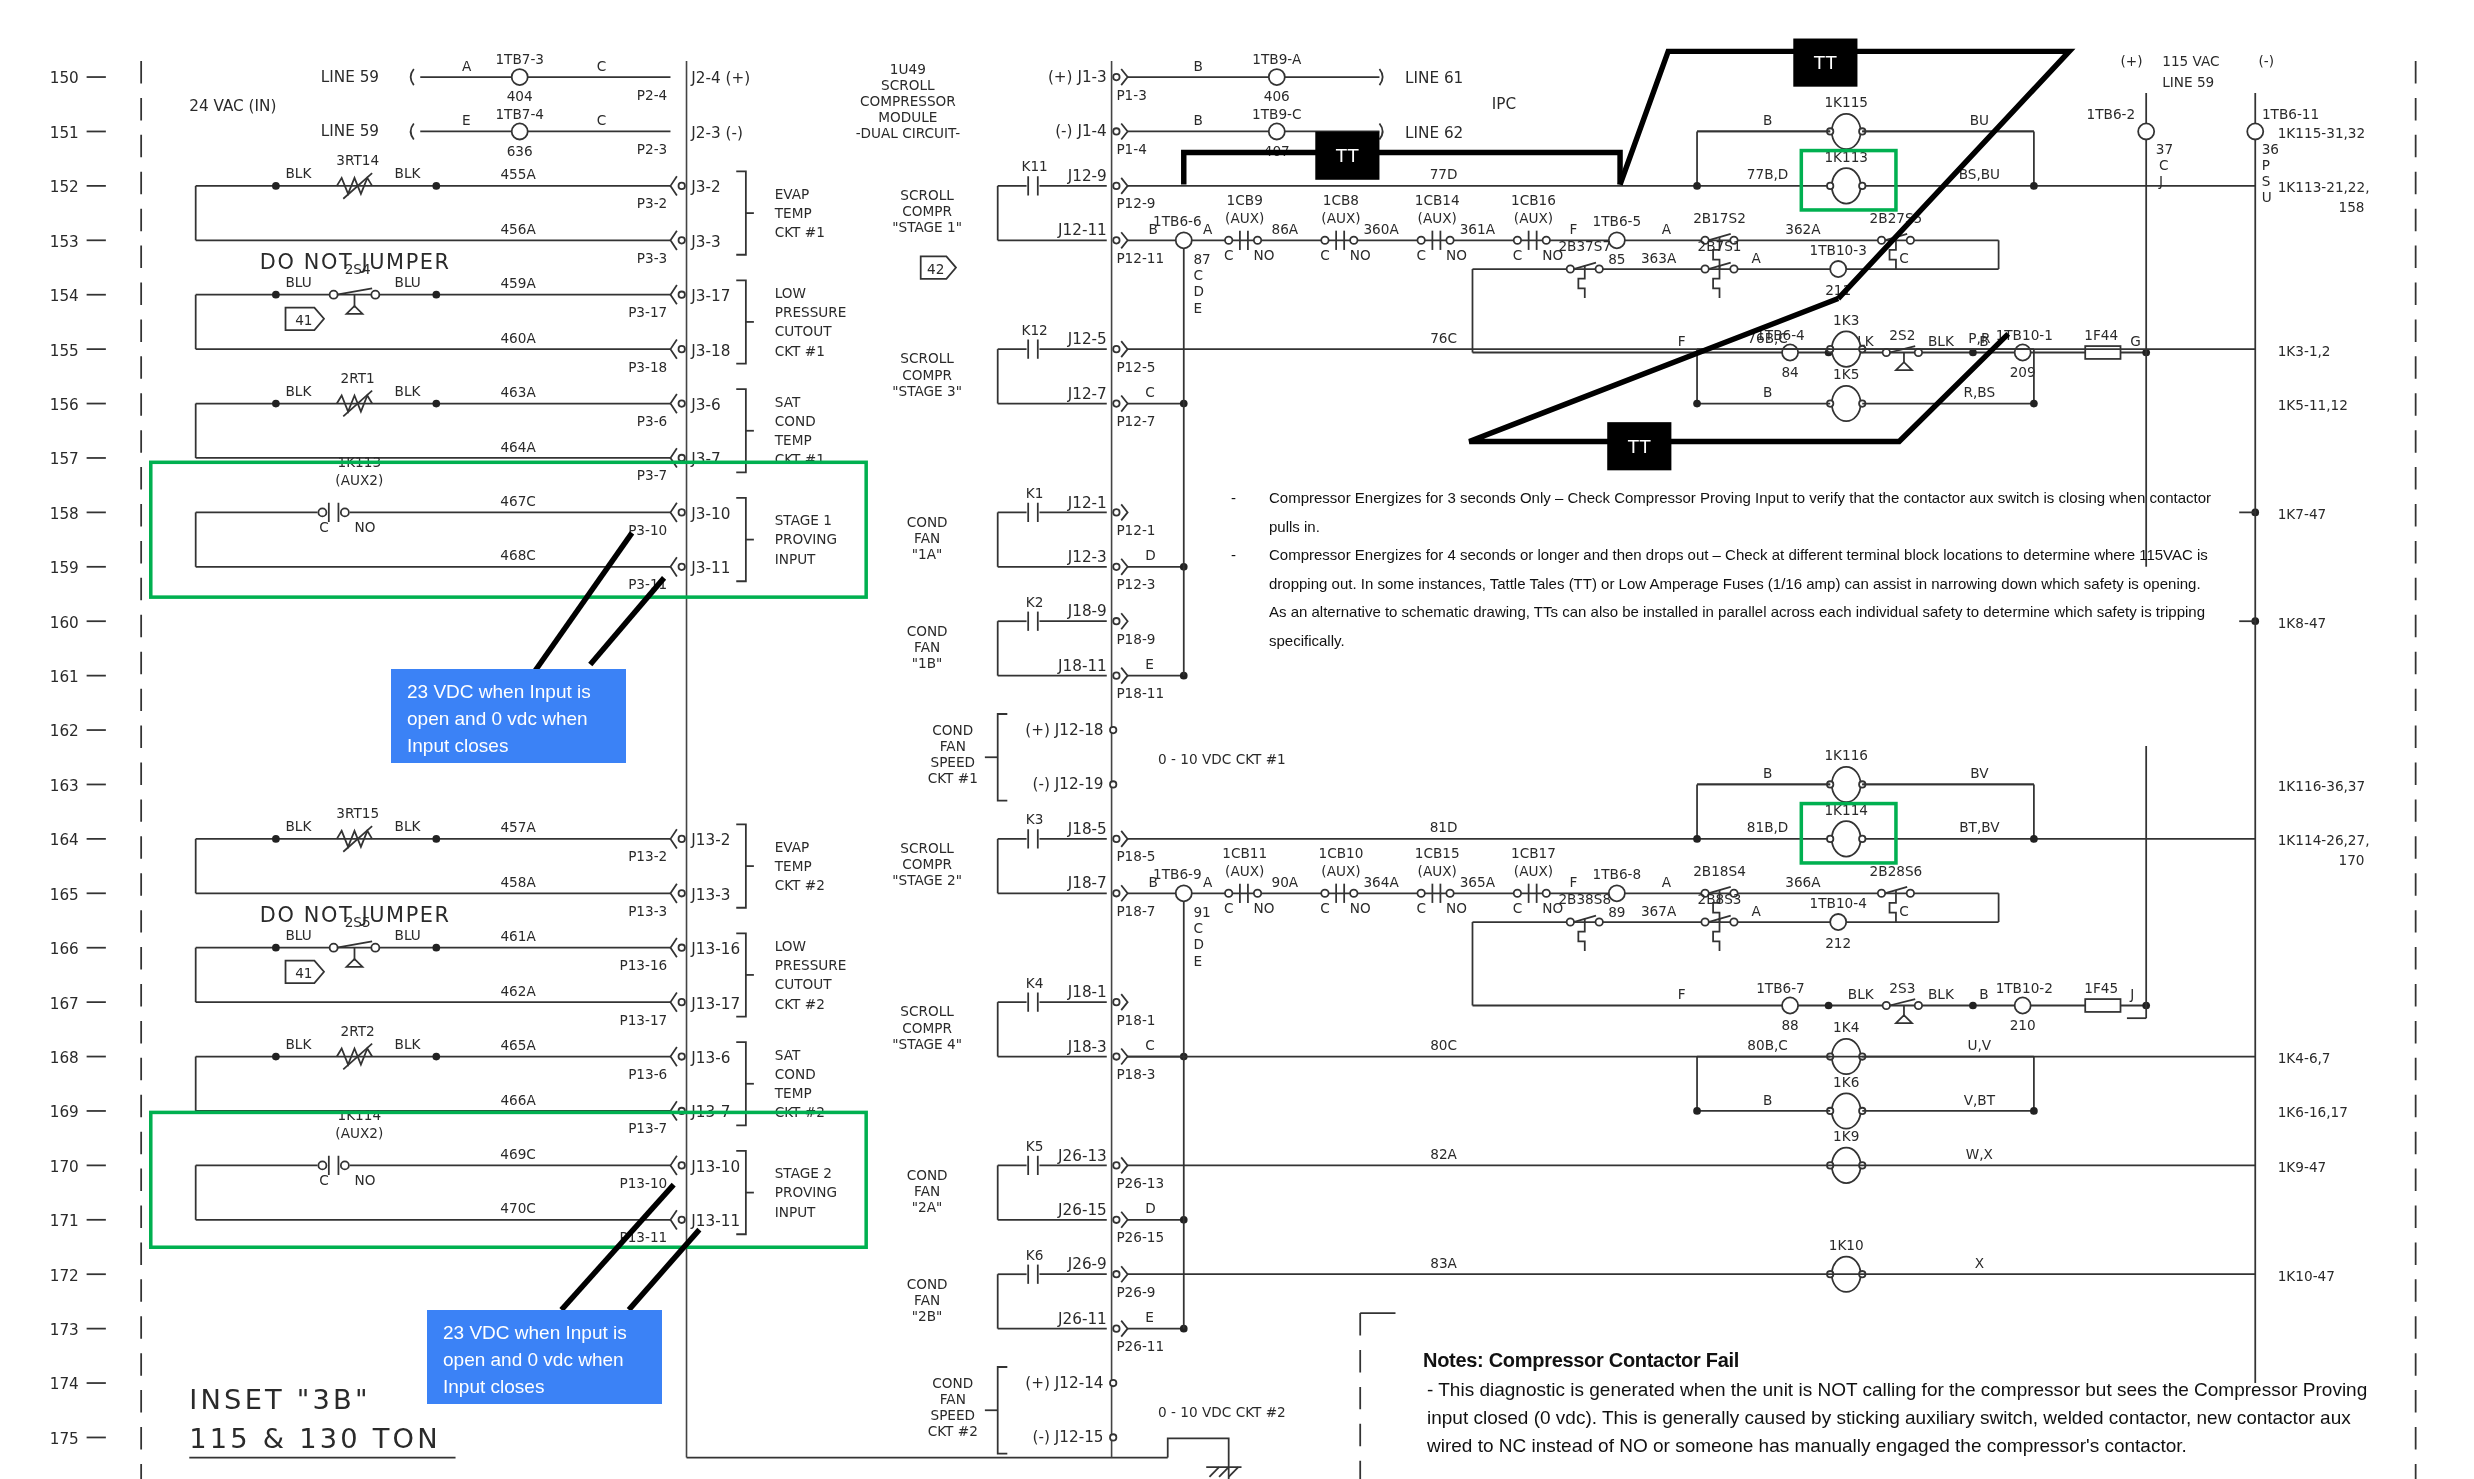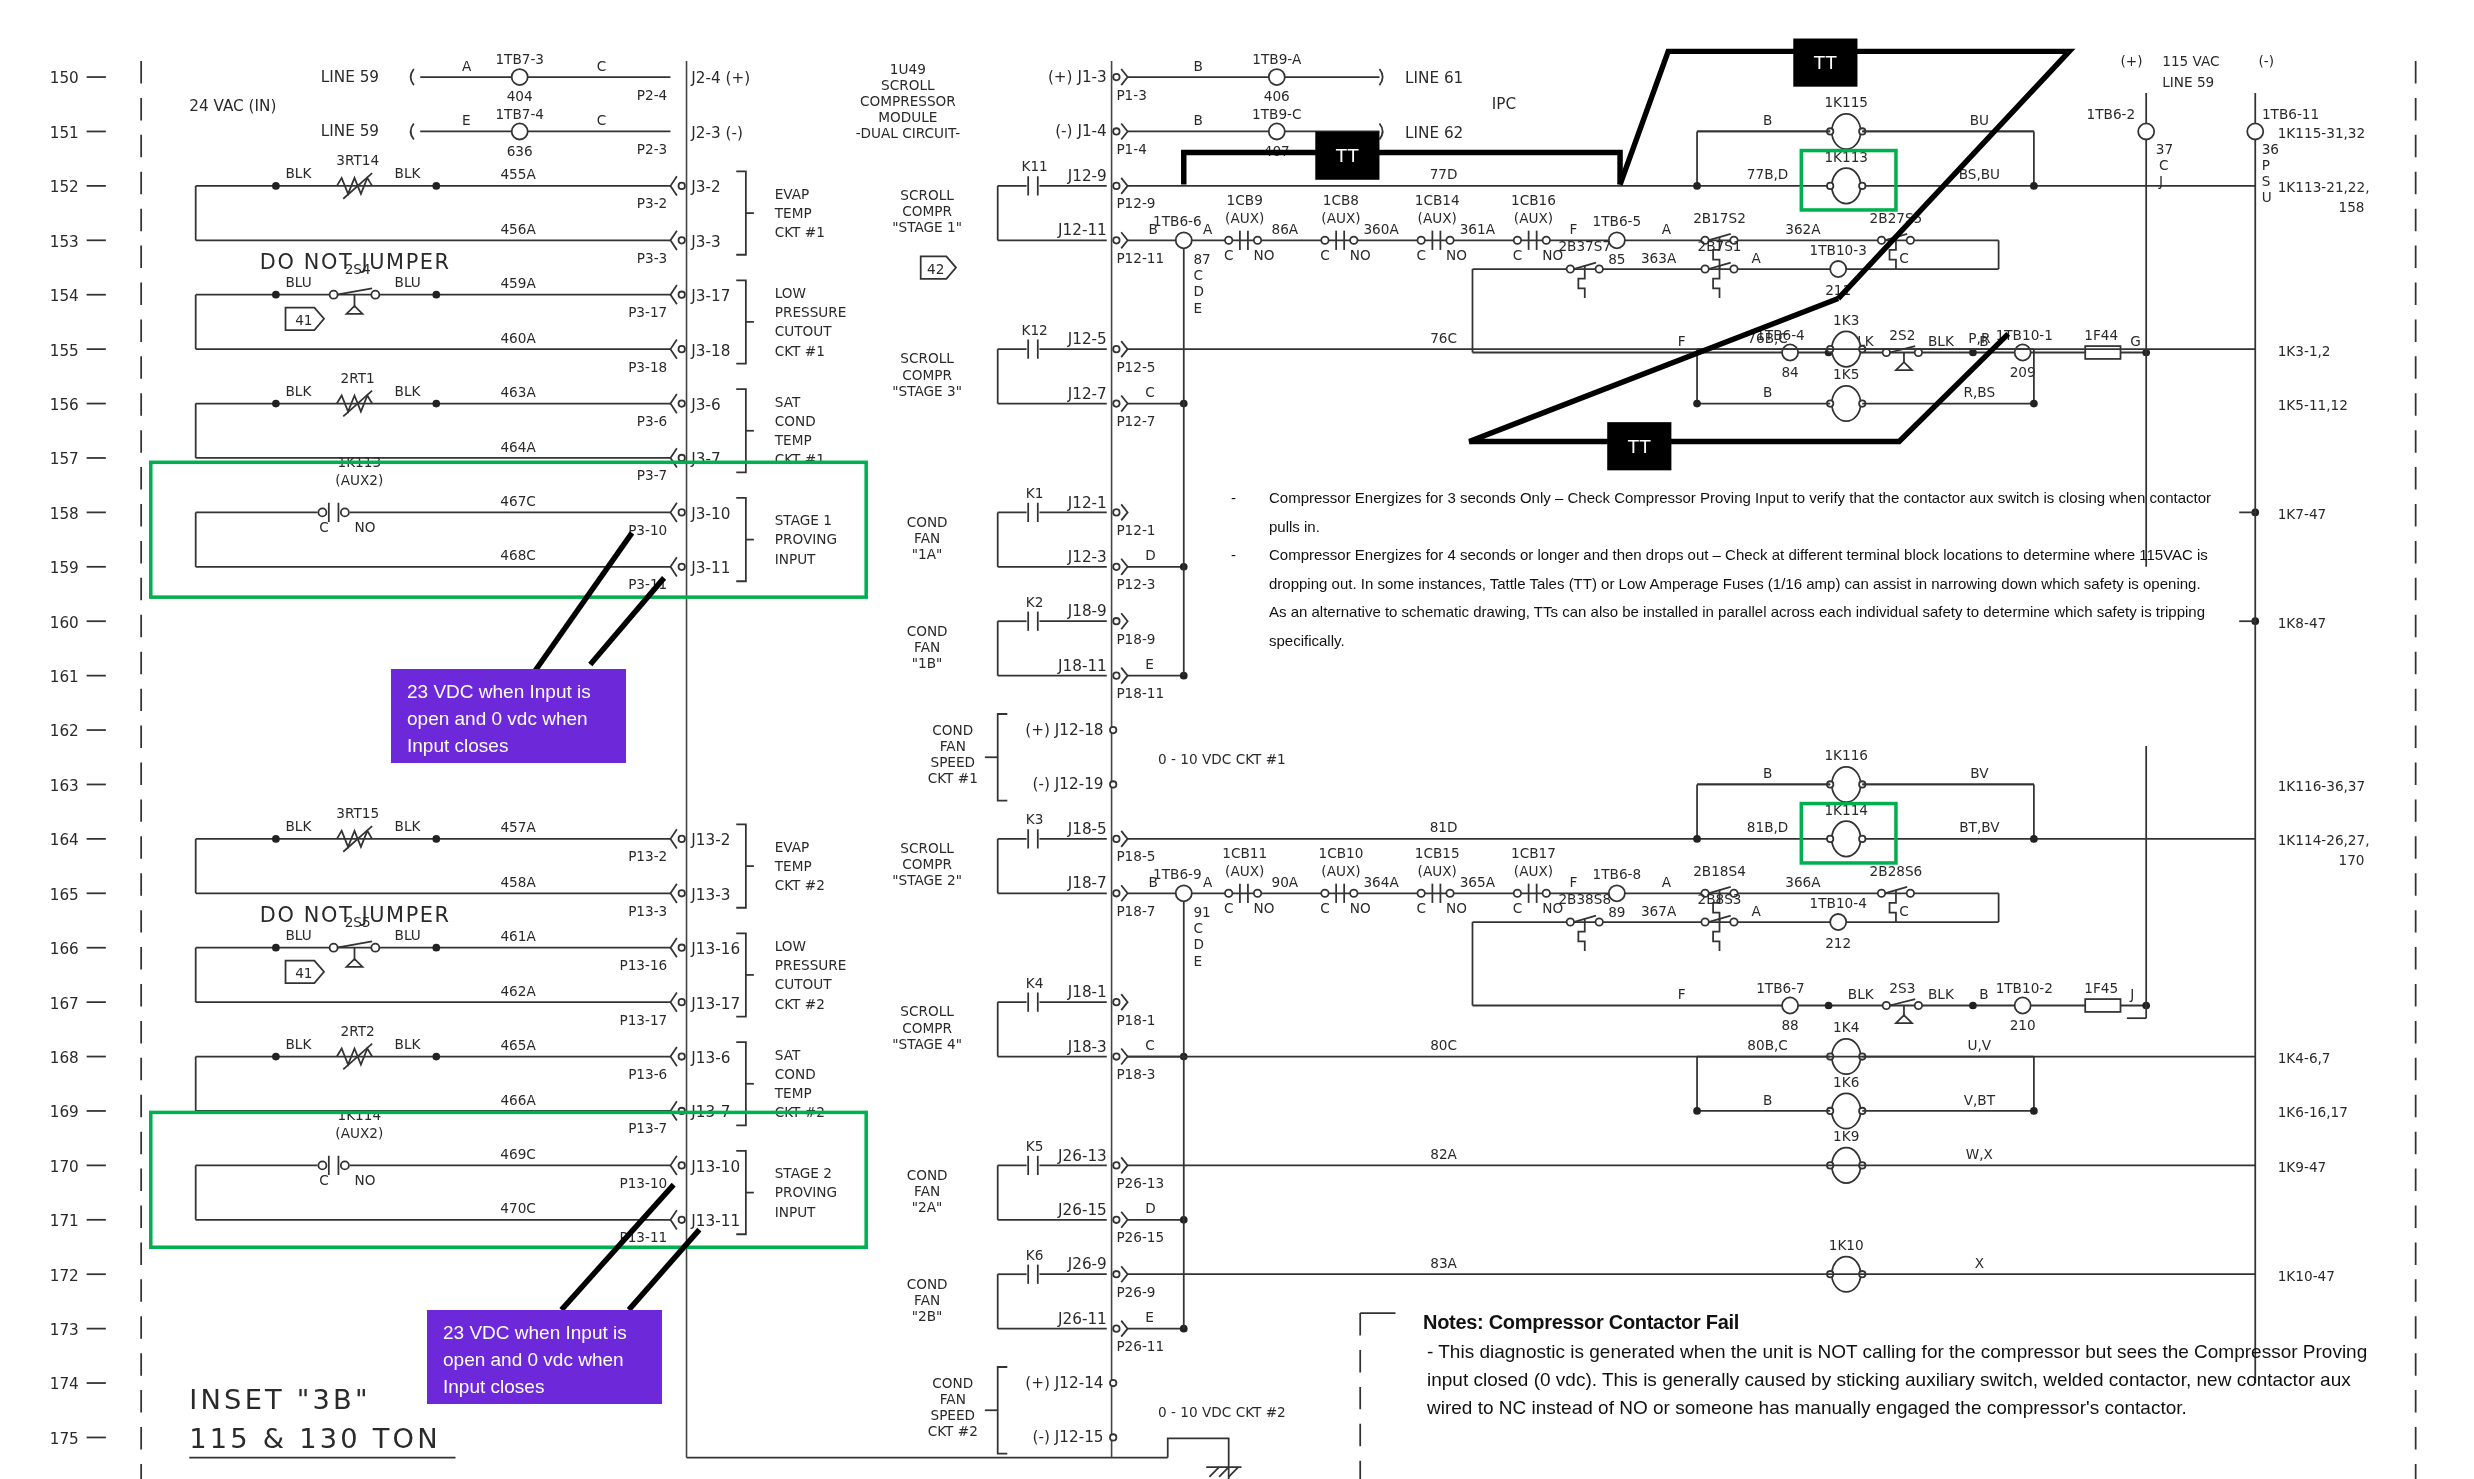--- a/index.html
+++ b/index.html
@@ -18,21 +18,21 @@
   .lblb{font-size:13px;letter-spacing:1px;}
   .lblx{font-size:17px;letter-spacing:2px;}
   .ttbox{fill:#000;}
   .tttext{fill:#fff !important;font-size:12px;font-family:"Liberation Sans",sans-serif !important;}
   .note{position:absolute;font-family:"Liberation Sans",sans-serif;color:#111;}
   .note h3{margin:0 0 3.7px 0;font-size:20px;font-weight:bold;letter-spacing:-0.3px;}
   .note ul{margin:0;padding:0;list-style:none;}
   .note li{font-size:15px;line-height:28.6px;position:relative;padding-left:38px;}
   .note li::before{content:"-";position:absolute;left:0;}
   .note p{margin:4px;font-size:19px;line-height:28px;}
-  .callout{position:absolute;background:#6d28d9;color:#fff;font-family:"Liberation Sans",sans-serif;font-size:20px;line-height:28.6px;padding:10px 15px;box-sizing:border-box;}
+  .callout{position:absolute;background:#3b82f6;color:#fff;font-family:"Liberation Sans",sans-serif;font-size:20px;line-height:28.6px;padding:10px 15px;box-sizing:border-box;}
 </style>
 </head>
 <body>
 
 <svg id="schem" viewBox="0 0 1543 922" preserveAspectRatio="none" xmlns="http://www.w3.org/2000/svg">
   <g id="g-lines">
       <text x="31" y="52" class="lbl" text-anchor="start">150</text>
       <line x1="54" y1="48" x2="66" y2="48" class="w"></line>
       <text x="31" y="85.9" class="lbl" text-anchor="start">151</text>
       <line x1="54" y1="81.9" x2="66" y2="81.9" class="w"></line>
@@ -947,17 +947,17 @@
   <span>23 VDC when Input is open and 0 vdc when Input closes</span>
 </div>
 
 <div class="note" style="left:1231px;top:484px;width:981px;">
   <ul>
     <li>Compressor Energizes for 3 seconds Only – Check Compressor Proving Input to verify that the contactor aux switch is closing when contactor pulls in.</li>
     <li>Compressor Energizes for 4 seconds or longer and then drops out – Check at different terminal block locations to determine where 115VAC is dropping out.  In some instances, Tattle Tales (TT) or Low Amperage Fuses (1/16 amp) can assist in narrowing down which safety is opening.  As an alternative to schematic drawing, TTs can also be installed in parallel across each individual safety to determine which safety is tripping specifically.</li>
   </ul>
 </div>
 
-<div class="note" style="left:1423px;top:1311px;width:956px;">
+<div class="note" style="left:1423px;top:1349px;width:956px;">
   <h3>Notes:  Compressor Contactor Fail</h3>
   <p>- This diagnostic is generated when the unit is NOT calling for the compressor but sees the Compressor Proving input closed (0 vdc).   This is generally caused by sticking auxiliary switch, welded contactor, new contactor aux wired to NC instead of NO or someone has manually engaged the compressor's contactor.</p>
 </div>
 
 
 </body></html>

